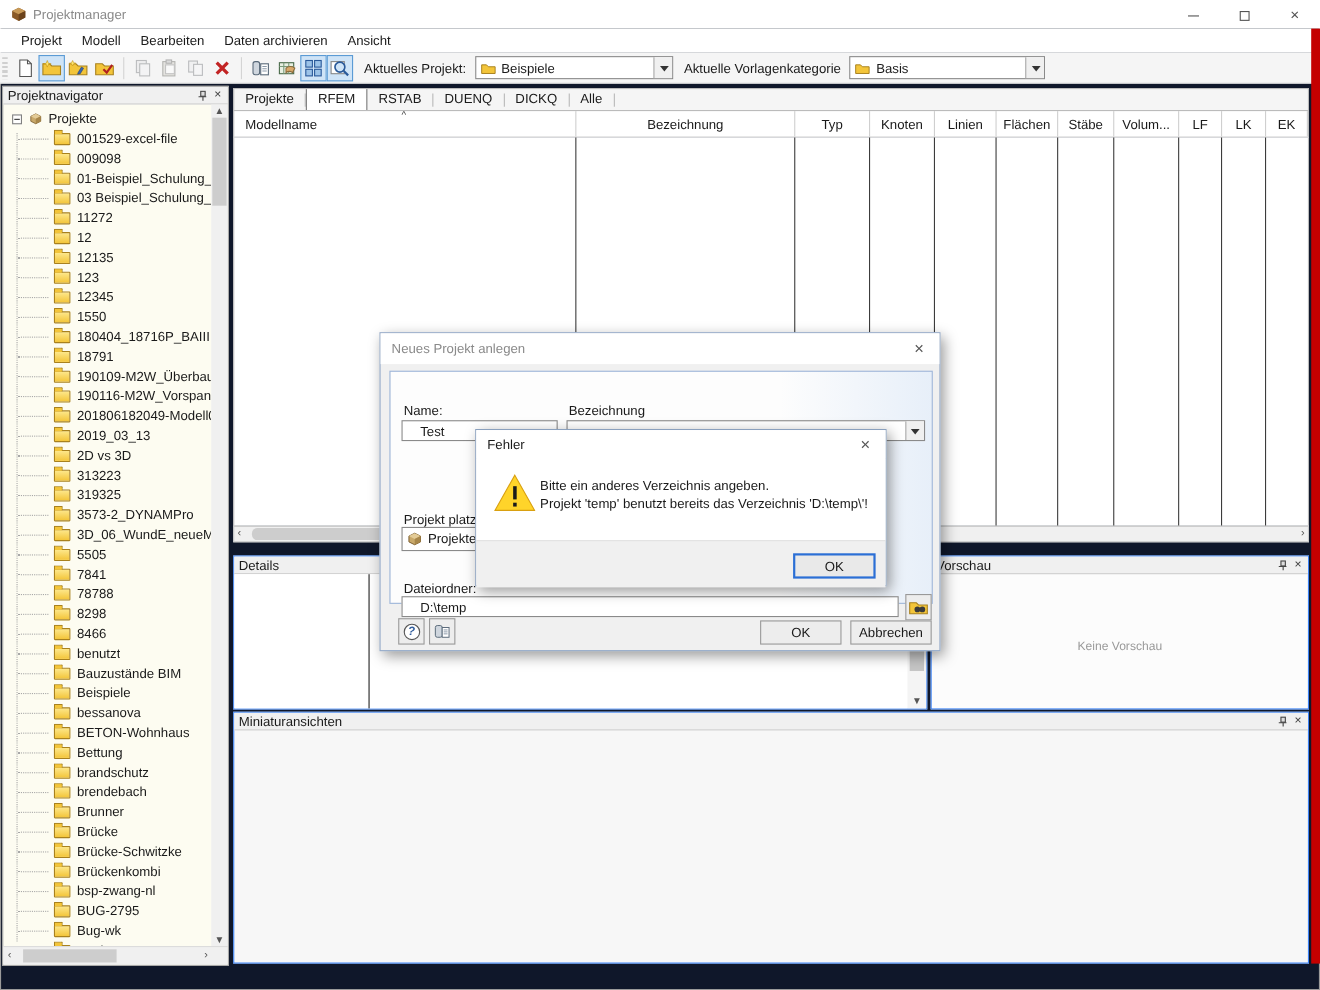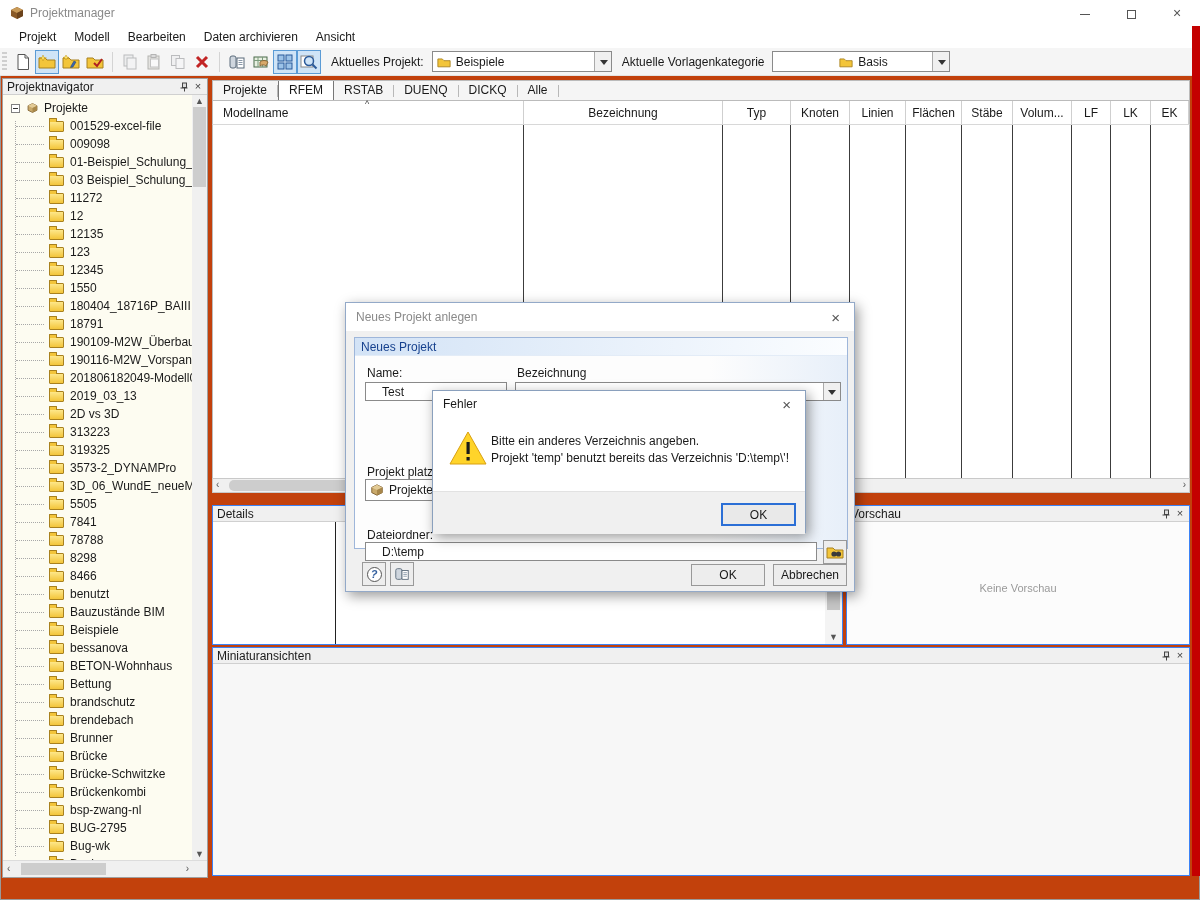--- a/index.html
+++ b/index.html
@@ -1,17 +1,17 @@
 <!DOCTYPE html>
 <html><head>
 <meta charset="utf-8">
 <style>
   * { margin:0; padding:0; box-sizing:border-box; }
   html,body { width:1200px; height:900px; font-family:"Liberation Sans", sans-serif; font-size:12px; color:#1a1a1a; background:#fff; }
-  #window { position:relative; width:1200px; height:900px; background:#c2410c; overflow:hidden; box-shadow:0 0 0 1px #9a9a9a inset; }
+  #window { position:relative; width:1200px; height:900px; background:#0f172a; overflow:hidden; box-shadow:0 0 0 1px #9a9a9a inset; }
 
   
   #titlebar { position:absolute; left:0; top:0; width:1200px; height:26px; background:#fff; }
   #app-icon { position:absolute; left:9px; top:5px; }
   #title-text { position:absolute; left:30px; top:6px; color:#8a8a8a; }
   .wincaption { position:absolute; top:0; width:46px; height:26px; text-align:center; line-height:26px; color:#555; font-size:14px; }
   #btn-min { right:92px; } #btn-max { right:46px; } #btn-close { right:0; }
   .minbar { display:inline-block; width:10px; height:1px; background:#555; vertical-align:middle; }
   .maxbox { display:inline-block; width:9px; height:9px; border:1px solid #555; vertical-align:middle; }
 
@@ -25,21 +25,21 @@
   .tbtn { width:24px; height:24px; display:flex; align-items:center; justify-content:center; margin:0 0; border:1px solid transparent; }
   .tbtn.active { background:#cfe4f7; border:1px solid #5b9bd5; }
   .tbtn.disabled { opacity:.45; filter:grayscale(80%); }
   .tsep { width:1px; height:20px; background:#d4d4d4; margin:0 5px; }
   .tlabel { margin:0 8px 0 10px; white-space:nowrap; }
   .combo { position:relative; height:21px; background:#fff; border:1px solid #8a8a8a; display:flex; align-items:center; padding-left:4px; }
   .combo .arrow { position:absolute; right:0; top:0; width:17px; height:19px; background:#f0f0f0; border-left:1px solid #aaa; }
   .combo .arrow:after { content:""; position:absolute; left:5px; top:8px; border:4px solid transparent; border-top:5px solid #333; }
   .combo .ctext { margin-left:5px; white-space:nowrap; overflow:hidden; }
   #combo-project { width:180px; }
-  #combo-category { width:178px;justify-content:center; }
+  #combo-category { width:178px; }
 
   
   #red-strip { position:absolute; left:1192px; top:26px; width:8px; height:850px; background:#c40000; }
 
   
   #navigator { position:absolute; left:2px; top:78px; width:206px; height:800px; border:1px solid #a0a0a0; background:#fdfcf1; }
   .panel-header { height:16px; background:#f0f0f0; border-bottom:1px solid #d0d0d0; display:flex; align-items:center; padding:0 2px 0 4px; font-size:12px; }
   .panel-header .ph-title { flex:1; white-space:nowrap; overflow:hidden; }
   .ph-btn { width:14px; height:13px; display:flex; align-items:center; justify-content:center; color:#444; font-size:11px; line-height:11px; }
   #tree { position:absolute; left:0; top:16px; right:15px; bottom:17px; overflow:hidden; padding-top:4px; }
@@ -586,21 +586,20 @@
     </div>
   </div>
 
 
   <div class="dialog" id="dlg-new">
     <div class="dlg-title">
       <span class="t">Neues Projekt anlegen</span>
       <span class="dlg-x">×</span>
     </div>
     <div class="groupbox">
-      <div class="gb-head">Neues Projekt</div>
       <span class="flabel" style="left:12px;top:28px">Name:</span>
       <span class="flabel" style="left:162px;top:28px">Bezeichnung</span>
       <div class="field" style="left:10px;top:44px;width:142px">Test</div>
       <div class="fcombo" style="left:160px;top:44px;width:326px;height:19px">
         <span></span>
         <span class="arrow"></span>
       </div>
       <span class="flabel" style="left:12px;top:127px">Projekt platzieren</span>
       <div class="fcombo" style="left:10px;top:141px;width:200px;height:22px">
         <svg width="14" height="14" viewBox="0 0 16 16">

